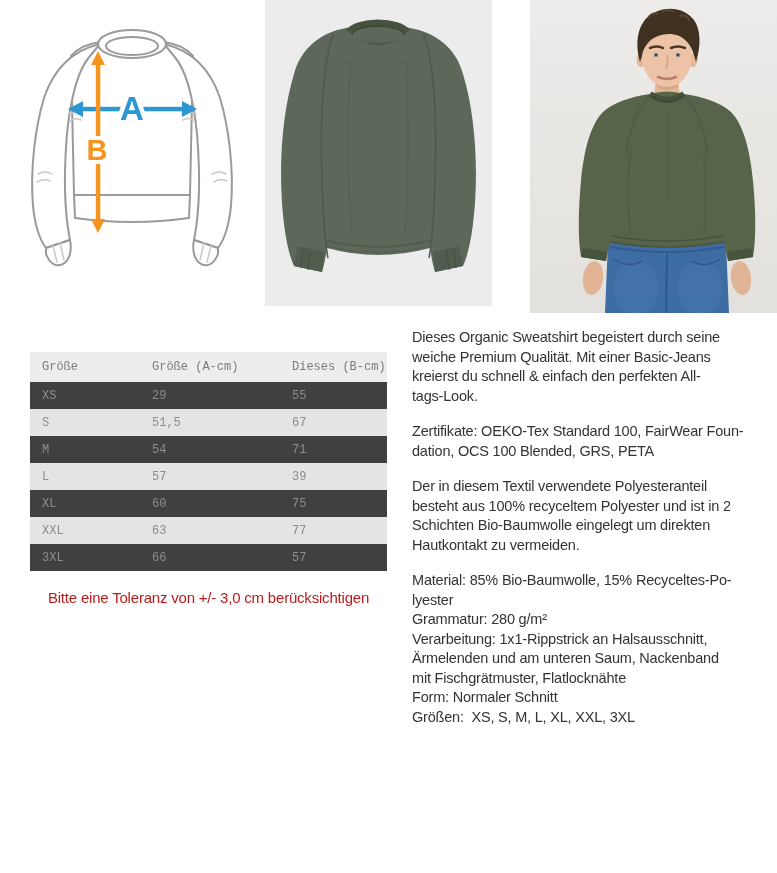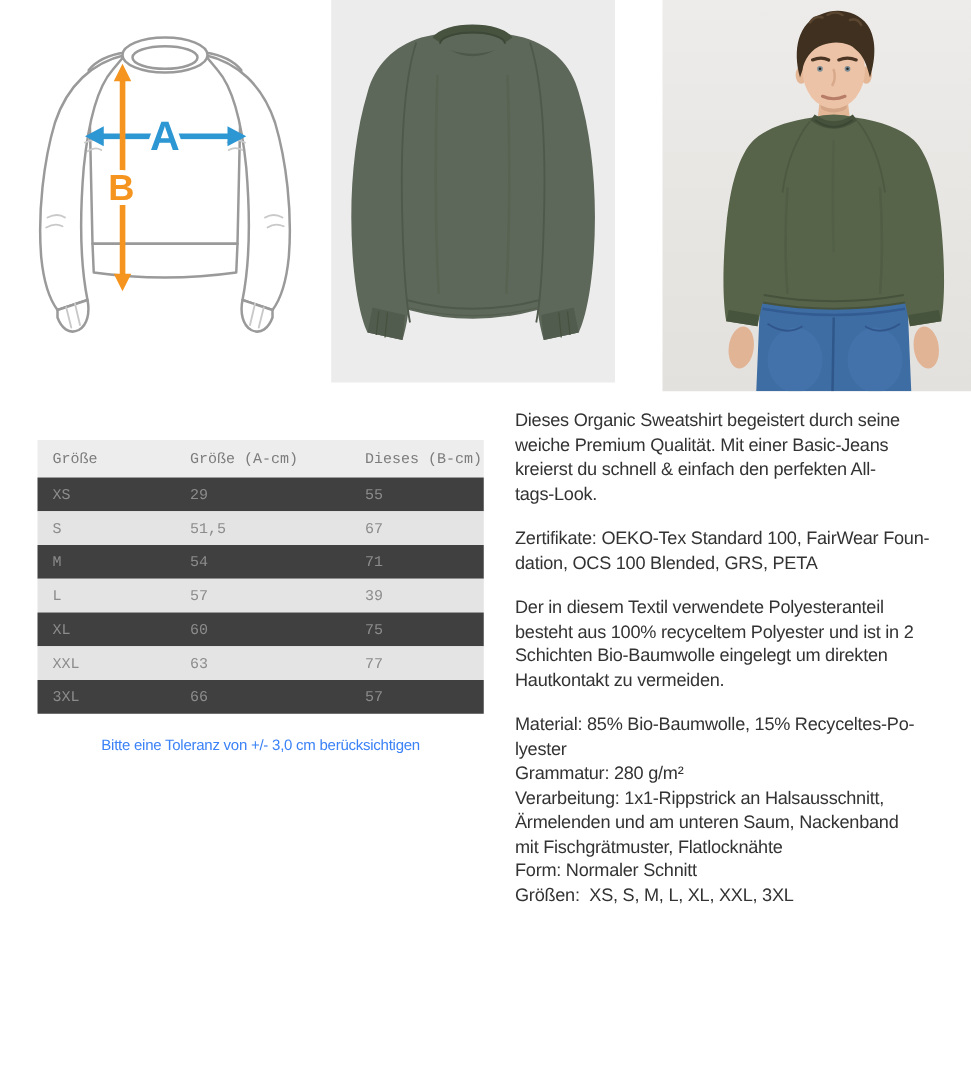--- a/index.html
+++ b/index.html
@@ -16,21 +16,21 @@
 
   
   .size-table{position:absolute;left:30px;top:352px;width:357px;font-size:12px;color:#8c8c8c;font-family:Liberation Mono, monospace;}
   .st-row{display:grid;grid-template-columns:110px 140px 107px;align-items:center;height:27px;}
   .st-row.header{height:30px;background:#ededed;color:#7c7c7c;}
   .st-row.light{background:#404040;}
   .st-row.dark{background:#e4e4e4;}
   .st-cell{padding-left:12px;white-space:nowrap;}
 
   .tolerance{position:absolute;left:30px;top:589px;width:357px;text-align:center;
-             font-size:12px;letter-spacing:-0.2px;color:#3b82f6;}
+             font-size:15px;letter-spacing:-0.2px;color:#b91c1c;}
 
   
   .description{position:absolute;left:412px;top:328px;width:330px;color:#333333;}
   .description p{margin:0 0 16px 0;font-size:14.5px;line-height:19.5px;
                  letter-spacing:-0.2px;white-space:pre;}
 </style>
 </head>
 <body>
 
 <div class="page">

